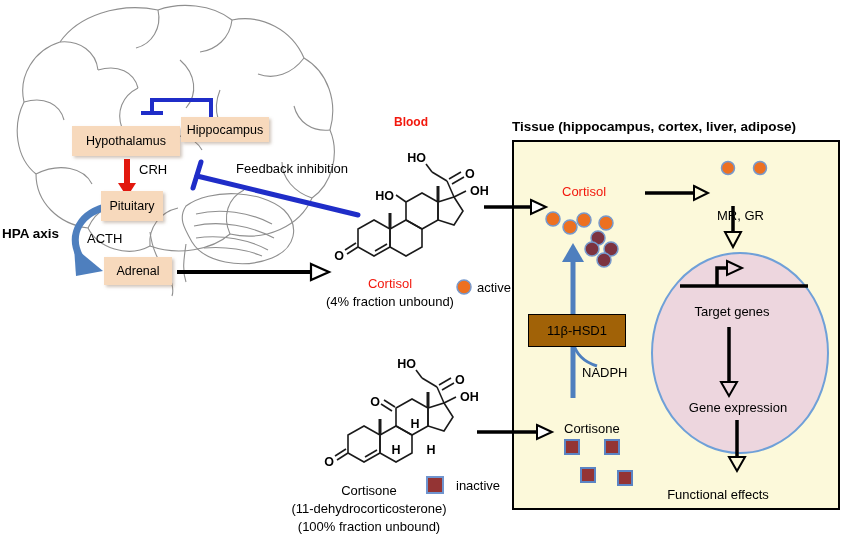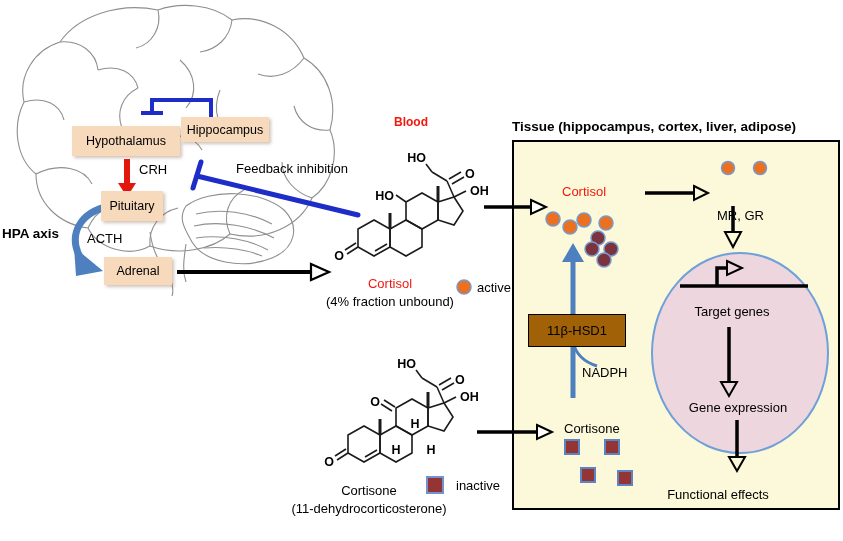--- a/index.html
+++ b/index.html
@@ -230,20 +230,21 @@
 
   <div class="caption" style="left:308px;top:275px;width:164px;">
     <div class="red">Cortisol</div>
     <div>(4% fraction unbound)</div>
   </div>
   <div class="lbl" style="left:477px;top:280px;">active</div>
 
   <div class="caption" style="left:283px;top:482px;width:172px;">
     <div>Cortisone</div>
     <div>(11-dehydrocorticosterone)</div>
+    <div>(100% fraction unbound)</div>
   </div>
   <div class="lbl" style="left:456px;top:478px;">inactive</div>
 
   <div class="lbl red" style="left:562px;top:184px;">Cortisol</div>
   <div class="lbl" style="left:717px;top:172px;margin-top:36px;">MR, GR</div>
   <div id="enzyme-box">
     <span>11β-HSD1</span>
   </div>
   <div class="lbl" style="left:582px;top:365px;">NADPH</div>
   <div class="lbl" style="left:564px;top:421px;">Cortisone</div>

